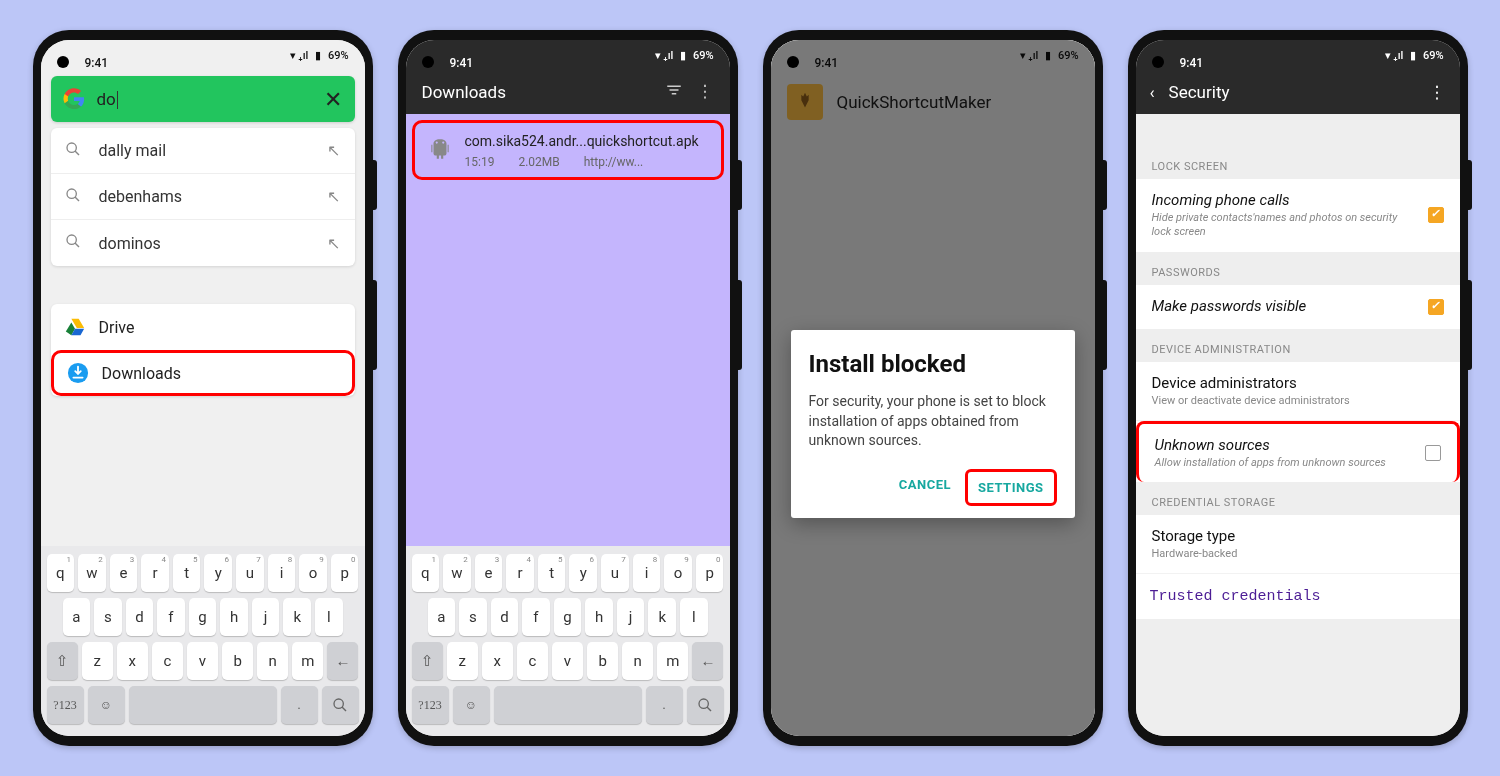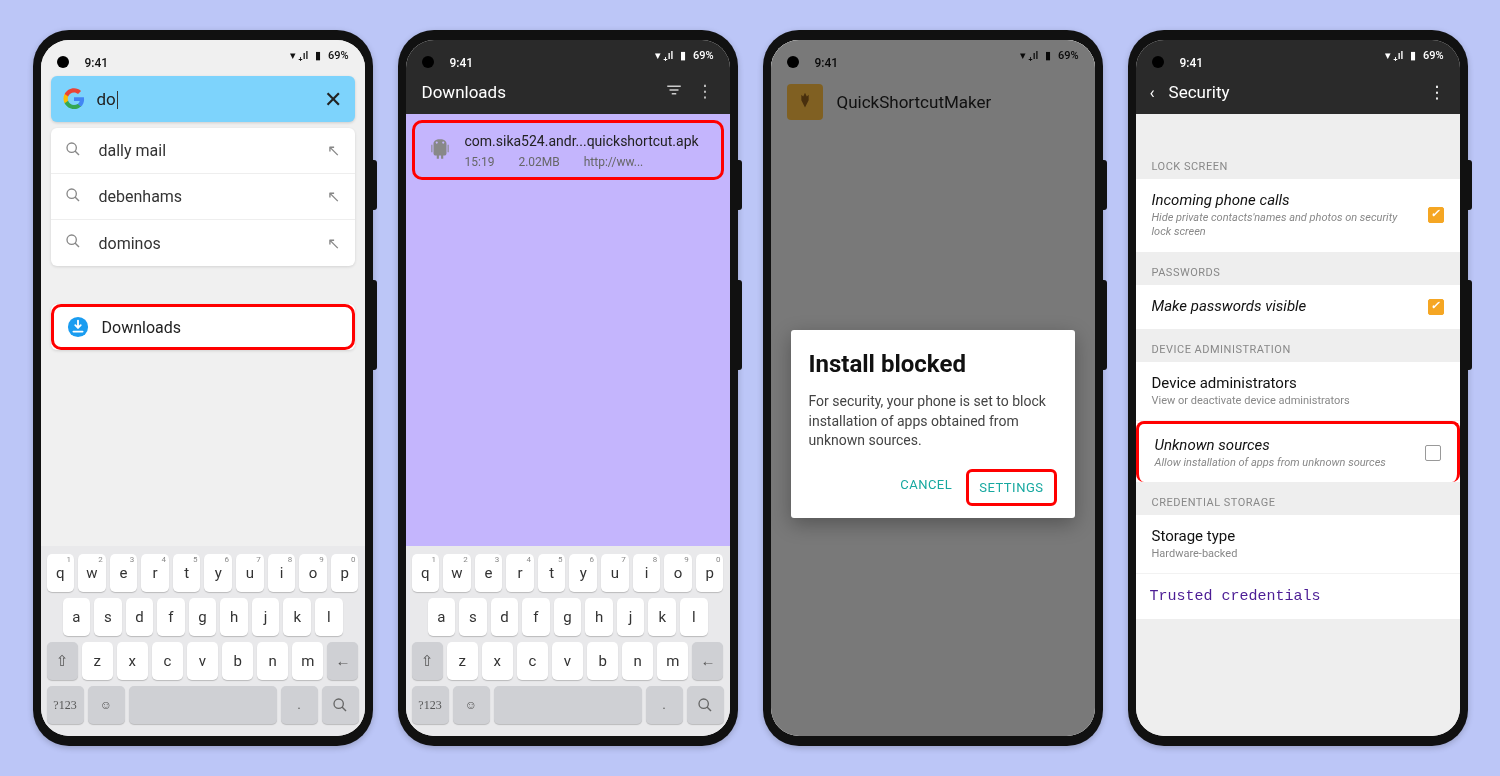--- a/index.html
+++ b/index.html
@@ -11,21 +11,21 @@
   .statusbar { height: 30px; display:flex; align-items:center; justify-content:space-between; padding: 0 16px; font-size: 12px; font-weight:500; }
   .statusbar.dark { background:#2a2a2a; color:#fff; }
   .statusbar.light { background:#f0f0f0; color:#111; }
   .camera { width:12px; height:12px; background:#000; border-radius:50%; margin-right:8px;}
   .sb-left { display:flex; align-items:flex-start; gap:8px;margin-top:16px;}
   .sb-right { display:flex; align-items:center; gap:2px; font-size:11px;}
   .content { flex:1; overflow:hidden; position:relative; }
 
   
   .p1-top { background:#f0f0f0; padding: 6px 10px 10px; }
-  .searchbar { background:#7dd3fc; border-radius:6px; height:46px; display:flex; align-items:center; padding:0 12px; box-shadow:0 1px 3px rgba(0,0,0,.15); }
+  .searchbar { background:#22c55e; border-radius:6px; height:46px; display:flex; align-items:center; padding:0 12px; box-shadow:0 1px 3px rgba(0,0,0,.15); }
   .google-g { width:22px; height:22px; margin-right:12px;}
   .sb-text { flex:1; font-size:17px; color:#222; }
   .cursor { display:inline-block; width:1px; height:18px; background:#333; vertical-align:middle; margin-left:1px;}
   .close-x { font-size:22px; color:#222; }
   .sugg-card { background:#fff; border-radius:6px; margin-top:6px; box-shadow:0 1px 3px rgba(0,0,0,.12); overflow:hidden;}
   .sugg { display:flex; align-items:center; height:46px; padding:0 14px; border-bottom:1px solid #eee; }
   .sugg:last-child { border-bottom:none; }
   .sugg-ico { width:18px; color:#888; margin-right:16px;}
   .sugg-text { flex:1; font-size:16px; color:#333; }
   .sugg-arrow { color:#888; font-size:16px;}
@@ -58,21 +58,21 @@
   
   .p3-screen-bg { background:#e8e8e8; height:100%; position:relative;}
   .scrim { position:absolute; inset:0; background:rgba(0,0,0,.48);}
   .app-header { display:flex; align-items:center; gap:14px; padding:14px 16px;}
   .app-icon-box { width:36px; height:36px; background:#f5b942; border-radius:4px; display:flex; align-items:center; justify-content:center;}
   .app-title { font-size:17px; color:#222;}
   .dialog { position:absolute; left:20px; right:20px; top:290px; background:#fff; border-radius:3px; padding:20px 18px 12px; box-shadow:0 6px 20px rgba(0,0,0,.3);}
   .dlg-title { font-size:24px; font-weight:700; color:#111; margin-bottom:14px;}
   .dlg-body { font-size:14px; color:#444; line-height:1.4; margin-bottom:18px;}
   .dlg-actions { display:flex; justify-content:flex-end; gap:4px;}
-  .dlg-btn { color:#17a8a0; font-size:13px; font-weight:400; letter-spacing:.5px; padding:8px 10px;}
+  .dlg-btn { color:#17a8a0; font-size:13px; font-weight:700; letter-spacing:.5px; padding:8px 10px;}
 
   
   .sec-header { background:#2a2a2a; color:#fff; height:44px; display:flex; align-items:center; padding:0 14px; font-size:17px; gap:14px;}
   .sec-body { background:#eee; flex:1; overflow-y:auto; padding:0;margin-top:32px;}
   .sec-group-label { font-size:11px; color:#888; letter-spacing:.5px; padding:14px 16px 6px;}
   .sec-card { background:#fff;}
   .sec-item { padding:12px 16px; display:flex; align-items:center; gap:12px; border-bottom:1px solid #f2f2f2;}
   .sec-item:last-child { border-bottom:none;font-style:italic;}
   .sec-text { flex:1;}
   .sec-title { font-size:15px; color:#111; margin-bottom:2px;}
@@ -127,20 +127,30 @@
             <span class="sugg-ico"><svg width="16" height="16" viewBox="0 0 24 24" fill="none" stroke="#888" stroke-width="2">
                   <circle cx="10" cy="10" r="7"></circle>
                   <line x1="21" y1="21" x2="15" y2="15"></line>
                 </svg></span>
             <span class="sugg-text">dominos</span>
             <span class="sugg-arrow">↖</span>
           </div>
         </div>
       </div>
       <div class="apps-card">
+        <div class="app-row">
+          <span class="app-ico">
+              <svg viewBox="0 0 24 24" width="22" height="22">
+                <path fill="#FBBC04" d="M8 3h8l6 10h-8z"></path>
+                <path fill="#188038" d="M2 17l6-10 4 7-4 7z"></path>
+                <path fill="#1967D2" d="M8 21l4-7h10l-4 7z"></path>
+              </svg>
+            </span>
+          <span class="app-label">Drive</span>
+        </div>
         <div class="app-row highlight-red">
           <span class="app-ico">
               <svg viewBox="0 0 24 24" width="22" height="22">
                 <circle cx="12" cy="12" r="11" fill="#1a9cf0"></circle>
                 <path fill="#fff" d="M12 5v8m0 0l-3-3m3 3l3-3M7 17h10" stroke="#fff" stroke-width="2" stroke-linecap="round"></path>
               </svg>
             </span>
           <span class="app-label">Downloads</span>
         </div>
       </div>

